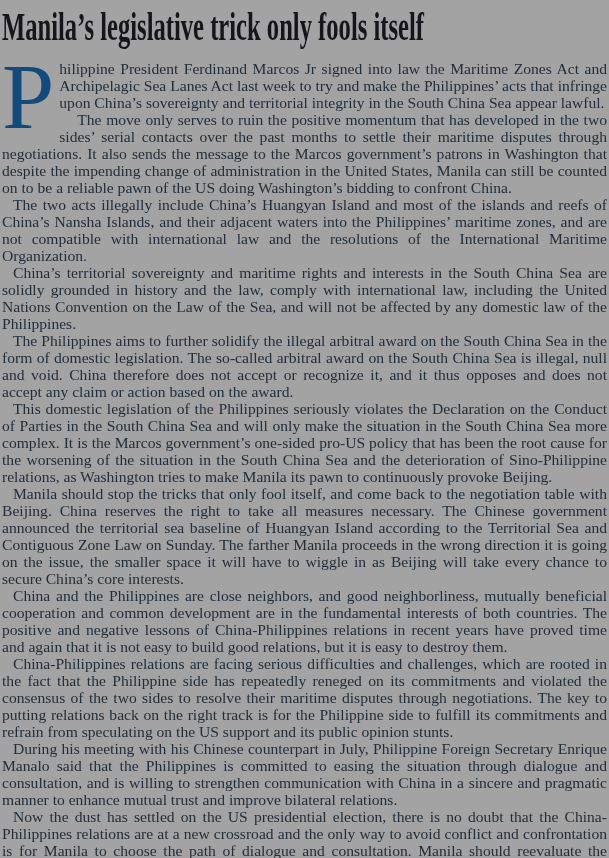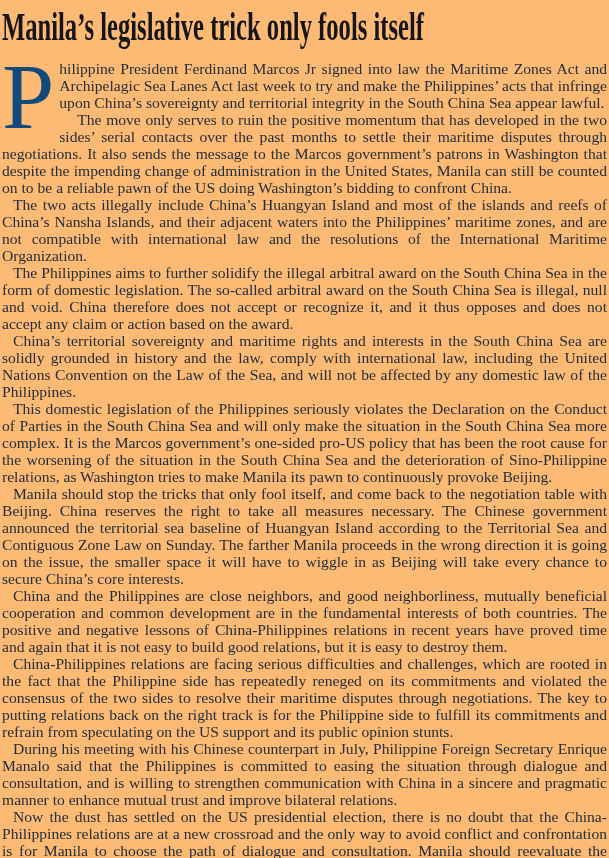--- a/index.html
+++ b/index.html
@@ -4,21 +4,21 @@
 <style>
   html, body {
     margin: 0;
     padding: 0;
     background: #ffffff;
   }
   .page {
     position: relative;
     width: 609px;
     height: 858px;
-    background: #fdba74;
+    background: #a3a3a3;
     overflow: hidden;
     box-sizing: border-box;
     padding: 2px 2px 0 2px;
   }
   .headline {
     font-family: "Liberation Serif", serif;
     font-weight: bold;
     font-size: 41px;
     line-height: 44px;
     color: #15151b;
@@ -60,22 +60,22 @@
 </style>
 </head>
 <body>
 
 <div class="page">
   <h1 class="headline">Manila’s legislative trick only fools itself</h1>
   <div class="article">
       <p class="first"><span class="dropcap">P</span>hilippine President Ferdinand Marcos Jr signed into law the Maritime Zones Act and Archipelagic Sea Lanes Act last week to try and make the Philippines’ acts that infringe upon China’s sovereignty and territorial integrity in the South China Sea appear lawful.</p>
       <p class="second">The move only serves to ruin the positive momentum that has developed in the two sides’ serial contacts over the past months to settle their maritime disputes through negotiations. It also sends the message to the Marcos government’s patrons in Washington that despite the impending change of administration in the United States, Manila can still be counted on to be a reliable pawn of the US doing Washington’s bidding to confront China.</p>
       <p>The two acts illegally include China’s Huangyan Island and most of the islands and reefs of China’s Nansha Islands, and their adjacent waters into the Philippines’ maritime zones, and are not compatible with international law and the resolutions of the International Maritime Organization.</p>
+      <p>China’s territorial sovereignty and maritime rights and interests in the South China Sea are solidly grounded in history and the law, comply with international law, including the United Nations Convention on the Law of the Sea, and will not be affected by any domestic law of the Philippines.</p>
       <p>The Philippines aims to further solidify the illegal arbitral award on the South China Sea in the form of domestic legislation. The so-called arbitral award on the South China Sea is illegal, null and void. China therefore does not accept or recognize it, and it thus opposes and does not accept any claim or action based on the award.</p>
-      <p>China’s territorial sovereignty and maritime rights and interests in the South China Sea are solidly grounded in history and the law, comply with international law, including the United Nations Convention on the Law of the Sea, and will not be affected by any domestic law of the Philippines.</p>
       <p>This domestic legislation of the Philippines seriously violates the Declaration on the Conduct of Parties in the South China Sea and will only make the situation in the South China Sea more complex. It is the Marcos government’s one-sided pro-US policy that has been the root cause for the worsening of the situation in the South China Sea and the deterioration of Sino-Philippine relations, as Washington tries to make Manila its pawn to continuously provoke Beijing.</p>
       <p>Manila should stop the tricks that only fool itself, and come back to the negotiation table with Beijing. China reserves the right to take all measures necessary. The Chinese government announced the territorial sea baseline of Huangyan Island according to the Territorial Sea and Contiguous Zone Law on Sunday. The farther Manila proceeds in the wrong direction it is going on the issue, the smaller space it will have to wiggle in as Beijing will take every chance to secure China’s core interests.</p>
       <p>China and the Philippines are close neighbors, and good neighborliness, mutually beneficial cooperation and common development are in the fundamental interests of both countries. The positive and negative lessons of China-Philippines relations in recent years have proved time and again that it is not easy to build good relations, but it is easy to destroy them.</p>
       <p>China-Philippines relations are facing serious difficulties and challenges, which are rooted in the fact that the Philippine side has repeatedly reneged on its commitments and violated the consensus of the two sides to resolve their maritime disputes through negotiations. The key to putting relations back on the right track is for the Philippine side to fulfill its commitments and refrain from speculating on the US support and its public opinion stunts.</p>
       <p>During his meeting with his Chinese counterpart in July, Philippine Foreign Secretary Enrique Manalo said that the Philippines is committed to easing the situation through dialogue and consultation, and is willing to strengthen communication with China in a sincere and pragmatic manner to enhance mutual trust and improve bilateral relations.</p>
       <p>Now the dust has settled on the US presidential election, there is no doubt that the China-Philippines relations are at a new crossroad and the only way to avoid conflict and confrontation is for Manila to choose the path of dialogue and consultation. Manila should reevaluate the situation and honor its words with deeds.</p>
     </div>
 </div>
 
 </body></html>

